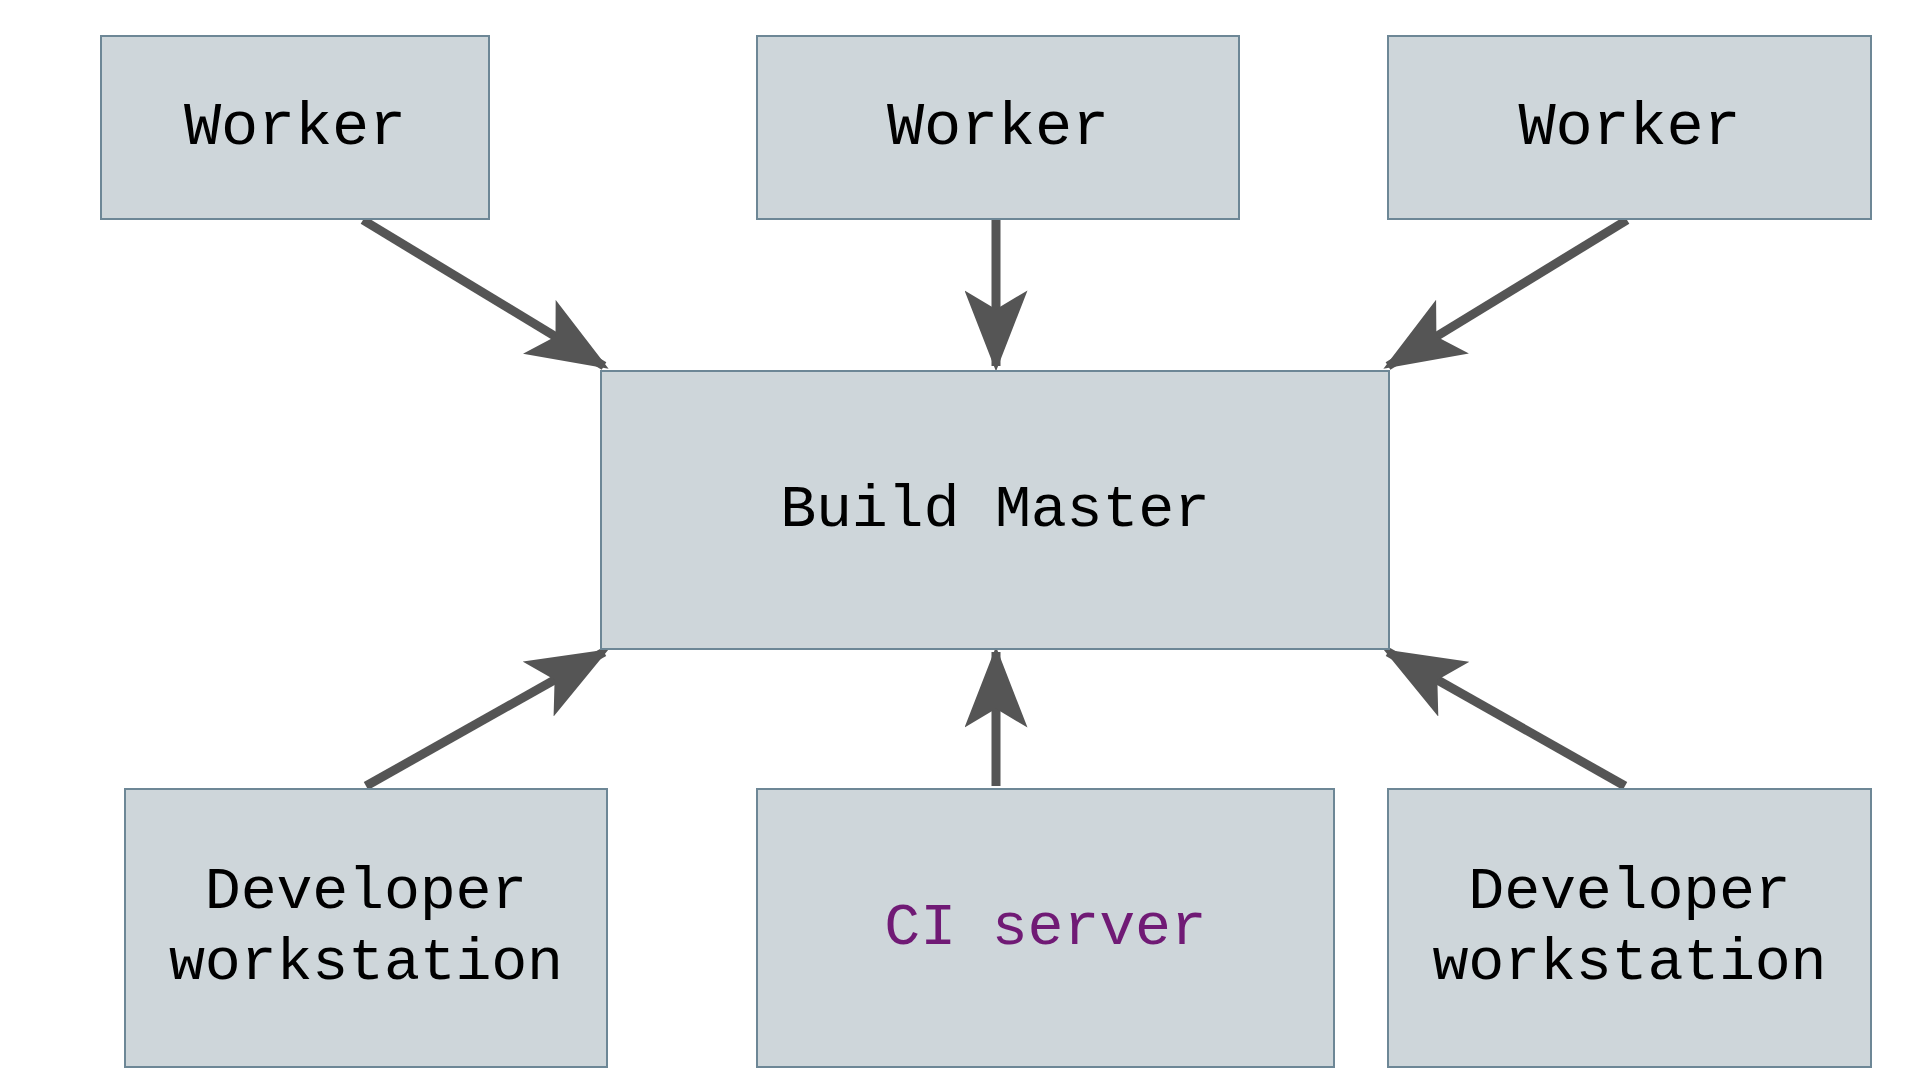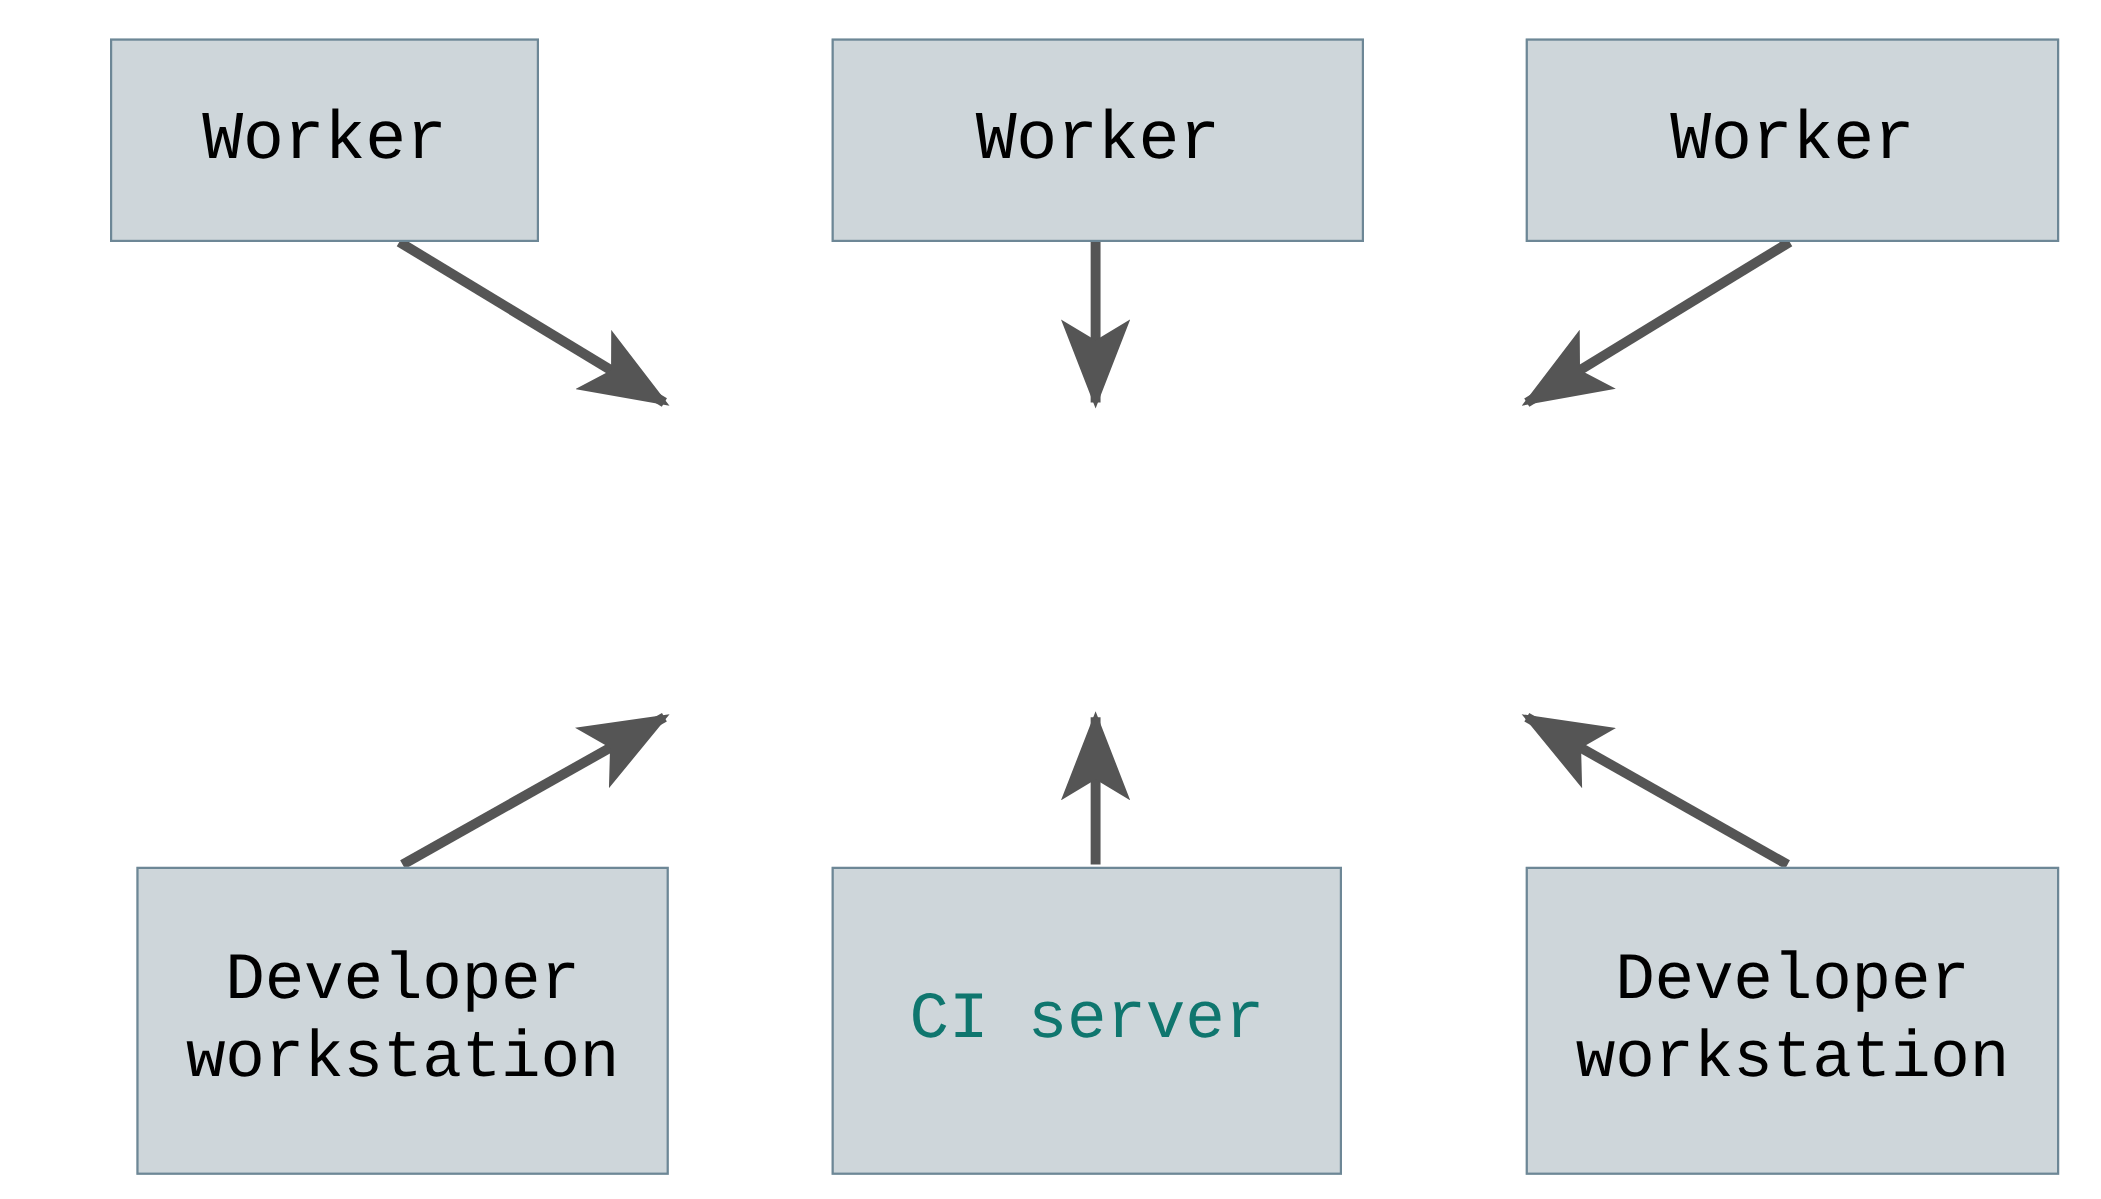--- a/index.html
+++ b/index.html
@@ -76,27 +76,30 @@
   </div>
 
   <div class="node" style="left: 756px; top: 35px; width: 484px; height: 185px; font-size: 62px; background: rgb(206, 214, 218); border-color: rgb(109, 135, 150); color: rgb(0, 0, 0);">
     <span class="node-label">Worker</span>
   </div>
 
   <div class="node" style="left: 1387px; top: 35px; width: 485px; height: 185px; font-size: 62px; background: rgb(206, 214, 218); border-color: rgb(109, 135, 150); color: rgb(0, 0, 0);">
     <span class="node-label">Worker</span>
   </div>
 
+  <div class="node" style="left: 600px; top: 370px; width: 790px; height: 280px; font-size: 60px; background: rgb(206, 214, 218); border-color: rgb(109, 135, 150); color: rgb(0, 0, 0);">
+    <span class="node-label">Build Master</span>
+  </div>
 
   <div class="node" style="left: 124px; top: 788px; width: 484px; height: 280px; font-size: 60px; background: rgb(206, 214, 218); border-color: rgb(109, 135, 150); color: rgb(0, 0, 0);">
     <span class="node-label">Developer
 workstation</span>
   </div>
 
-  <div class="node" style="left: 756px; top: 788px; width: 464px; height: 280px; font-size: 60px; background: rgb(206, 214, 218); border-color: rgb(109, 135, 150); color: #0f766e;">
+  <div class="node" style="left: 756px; top: 788px; width: 579px; height: 280px; font-size: 60px; background: rgb(206, 214, 218); border-color: rgb(109, 135, 150); color: #701a75;">
     <span class="node-label">CI server</span>
   </div>
 
   <div class="node" style="left: 1387px; top: 788px; width: 485px; height: 280px; font-size: 60px; background: rgb(206, 214, 218); border-color: rgb(109, 135, 150); color: rgb(0, 0, 0);">
     <span class="node-label">Developer
 workstation</span>
   </div>
 
 </div>
 

